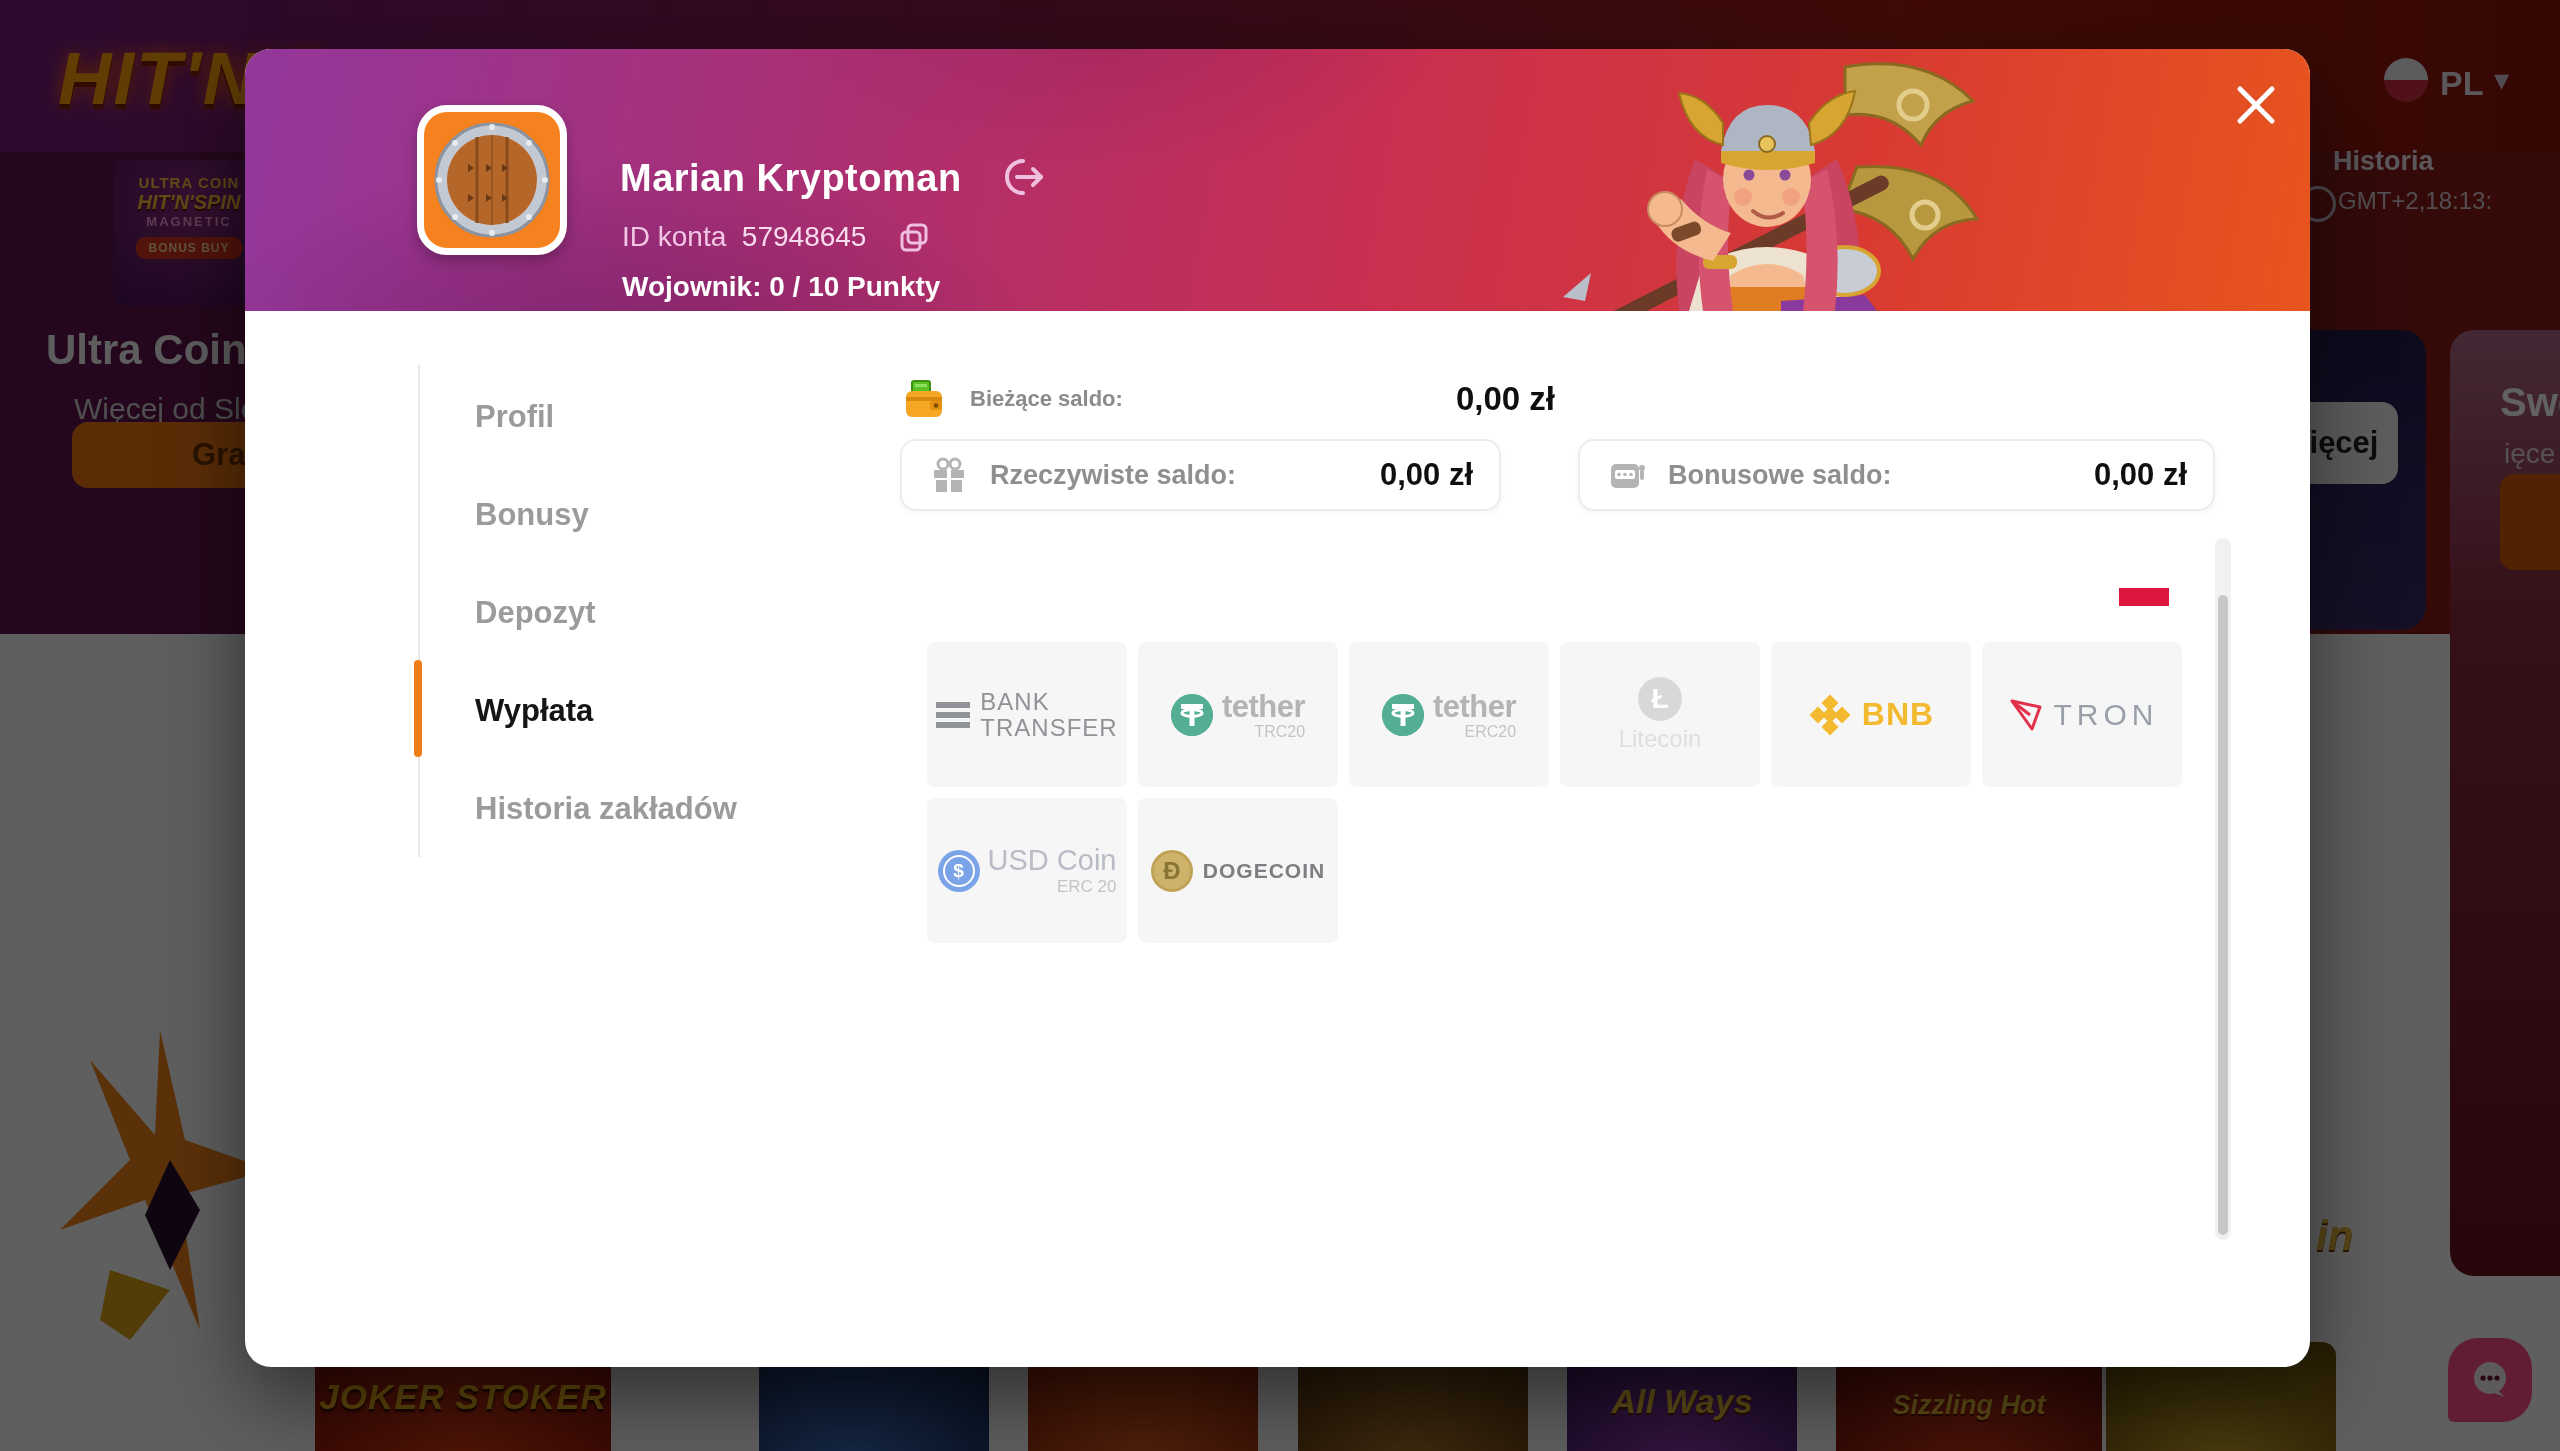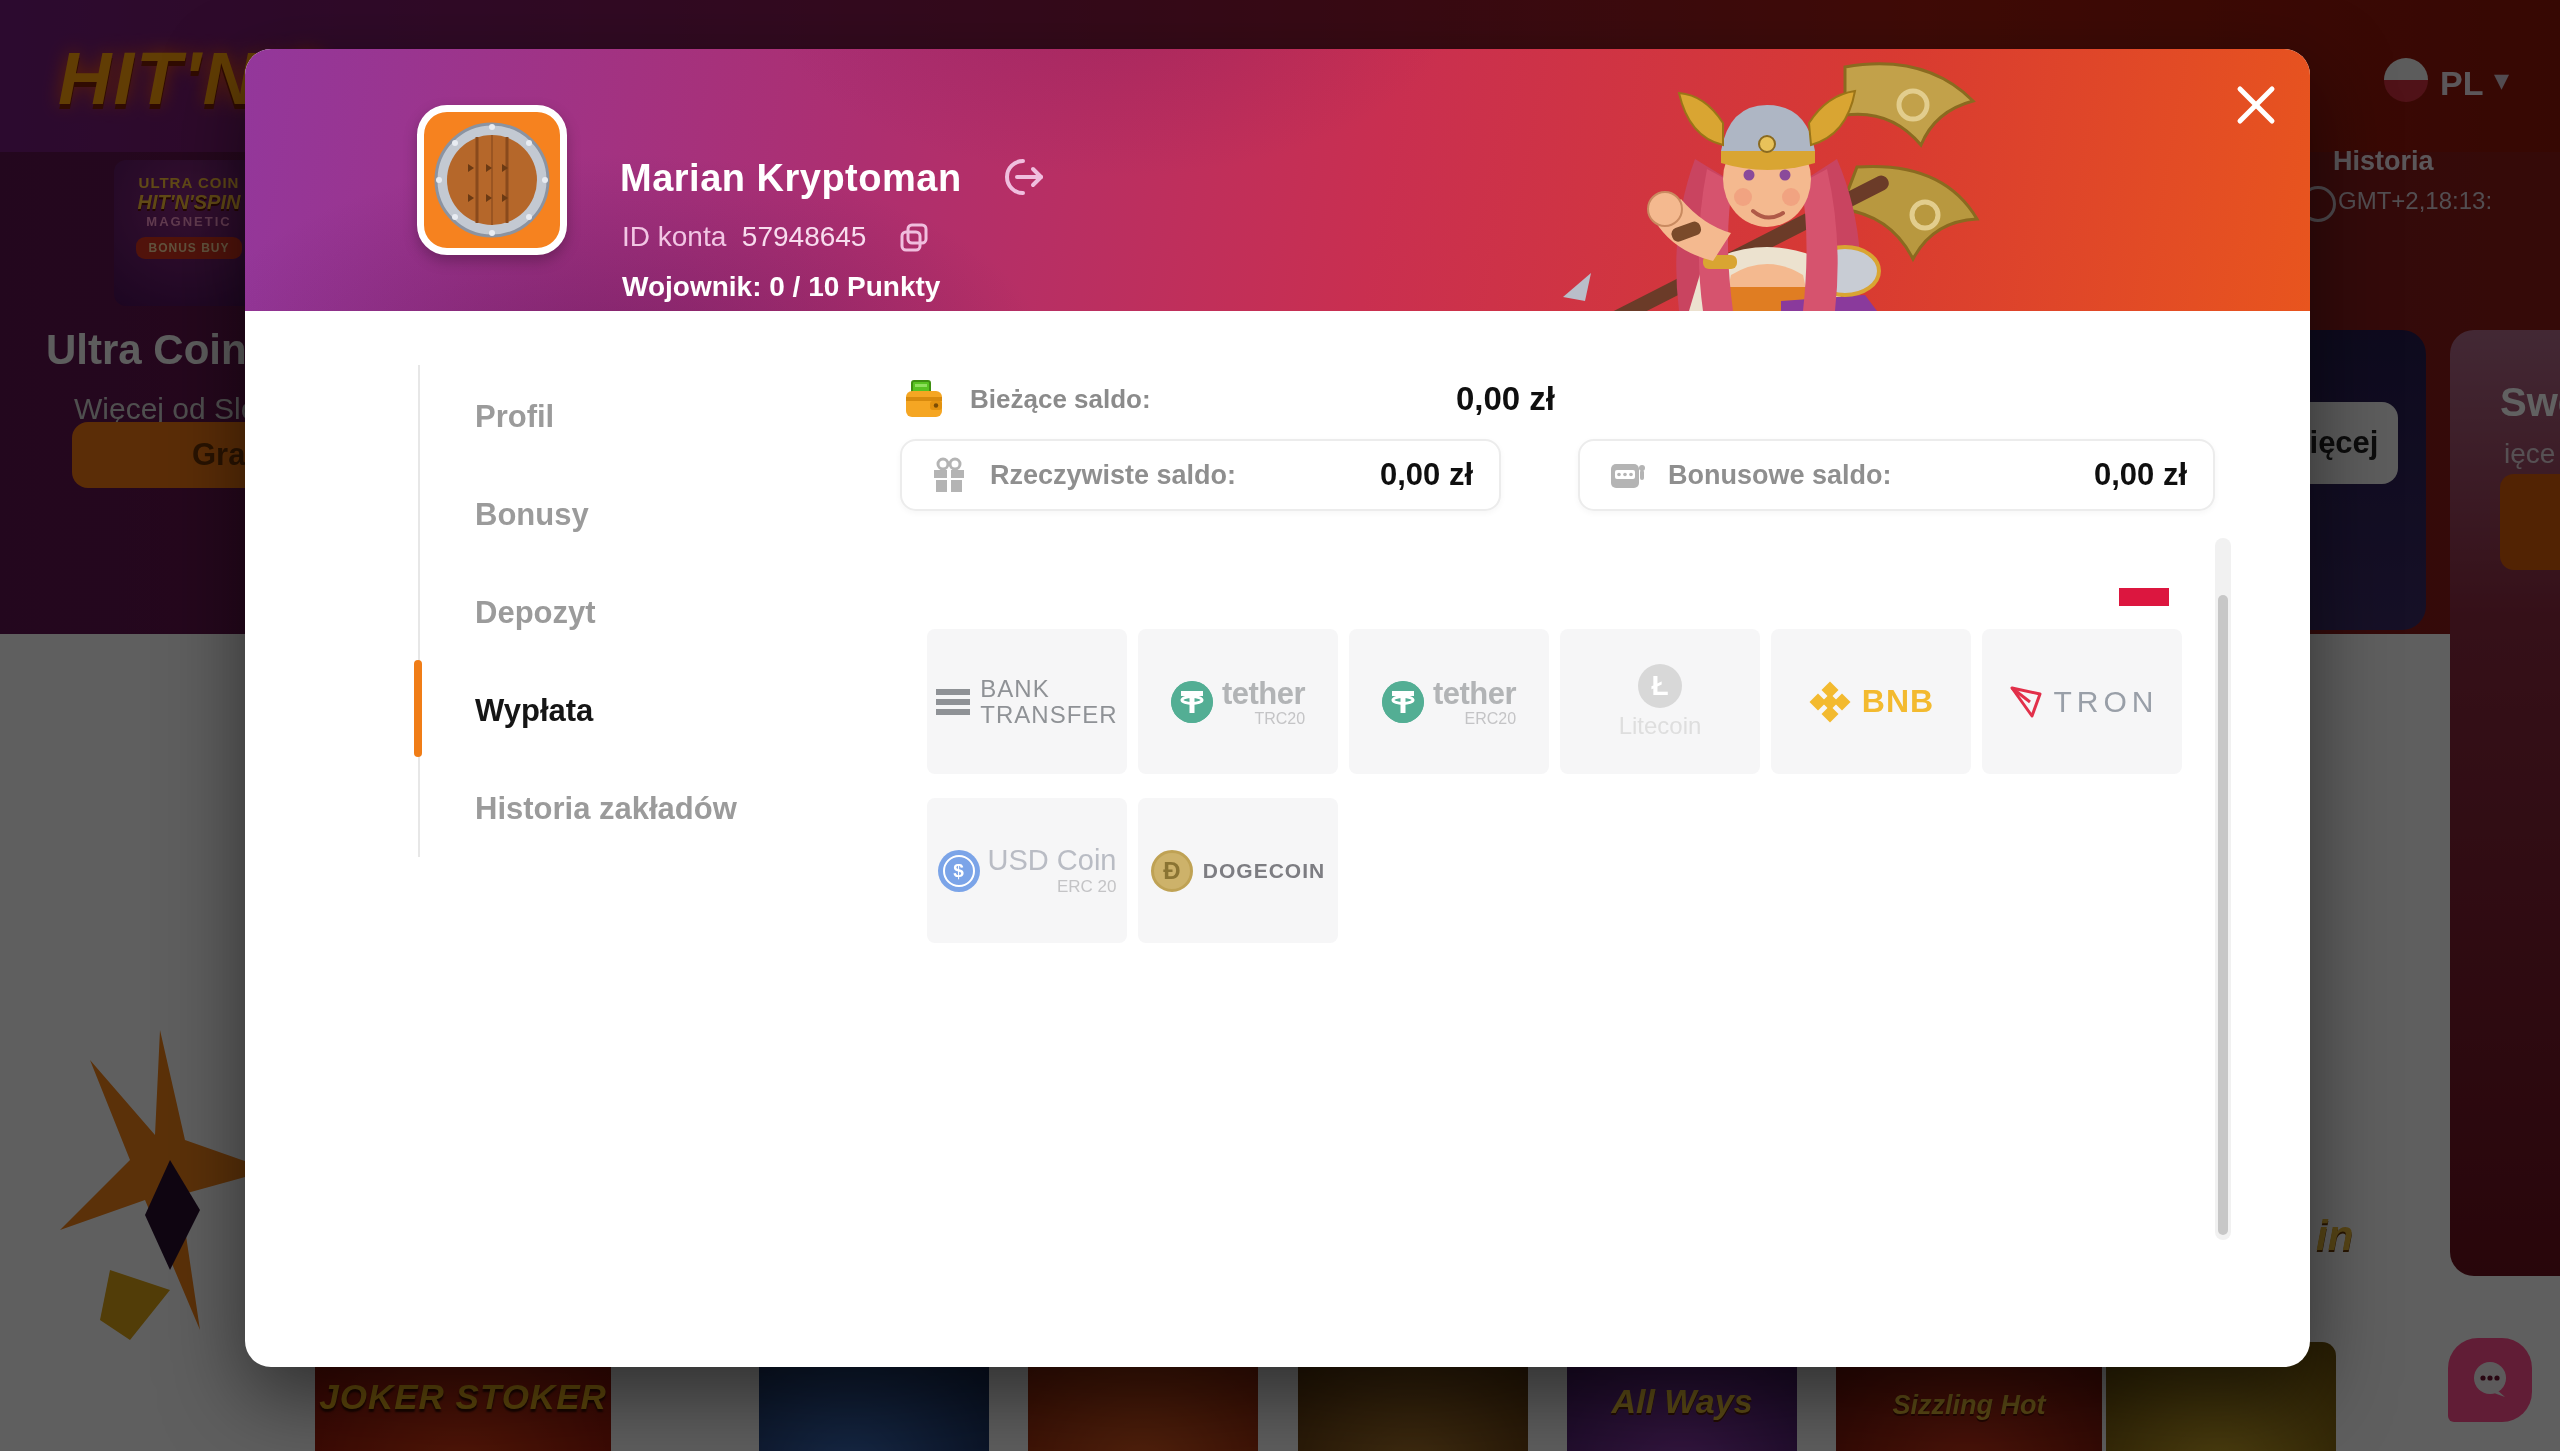--- a/index.html
+++ b/index.html
@@ -83,34 +83,34 @@
   .copyic{left:652px;top:172px;}
 
   
   .sideline{left:173px;top:316px;width:2px;height:492px;background:#e7e7e7;}
   .mitem{left:230px;width:330px;height:40px;font-size:31px;font-weight:bold;color:#9b9b9b;cursor:pointer;white-space:nowrap;}
   .mitem.active{color:#151515;}
   .abar{left:169px;top:611px;width:8px;height:97px;border-radius:4px;background:#f07d17;}
 
   
   .brow1{left:655px;top:322px;width:655px;height:56px;display:flex;align-items:center;}
-  .brow1 .lbl{margin-left:22px;font-size:26px;font-weight:bold;color:#8b8b8b;}
+  .brow1 .lbl{margin-left:22px;font-size:22px;font-weight:bold;color:#8b8b8b;}
   .brow1 .val{margin-left:auto;font-size:33px;font-weight:bold;color:#0f0f0f;}
   .bcard{top:390px;height:72px;border:2px solid #ececec;border-radius:16px;background:#fff;
     box-shadow:0 2px 6px rgba(0,0,0,.04);display:flex;align-items:center;box-sizing:border-box;
     padding:0 26px;}
   .bc1{left:655px;width:601px;}
   .bc2{left:1333px;width:637px;}
   .bcard .lbl{margin-left:20px;font-size:27px;font-weight:bold;color:#8f8f8f;}
   .bcard .val{margin-left:auto;font-size:31px;font-weight:bold;color:#0f0f0f;}
 
   .redmark{left:1874px;top:539px;width:50px;height:18px;background:#dc163f;}
 
   
-  .ptile{top:580px;width:200px;height:145px;border-radius:8px;background:#f6f6f7;cursor:pointer;
+  .ptile{top:593px;width:200px;height:145px;border-radius:8px;background:#f6f6f7;cursor:pointer;
     display:flex;align-items:center;justify-content:center;}
   .ptile.r2{top:749px;}
   .p1{left:682px;} .p2{left:893px;} .p3{left:1104px;} .p4{left:1315px;} .p5{left:1526px;} .p6{left:1737px;}
   .p7{left:682px;} .p8{left:893px;}
   .bankwrap{display:flex;align-items:center;gap:10px;color:#8f9296;}
   .bankbars{display:flex;flex-direction:column;gap:4px;}
   .bankbars i{display:block;width:34px;height:6px;background:#8f9296;}
   .bankt{font-size:24px;letter-spacing:1px;line-height:26px;}
   .teth{display:flex;align-items:center;gap:9px;}
   .tcirc{width:42px;height:42px;border-radius:50%;background:#53ae94;position:relative;flex:0 0 auto;}

